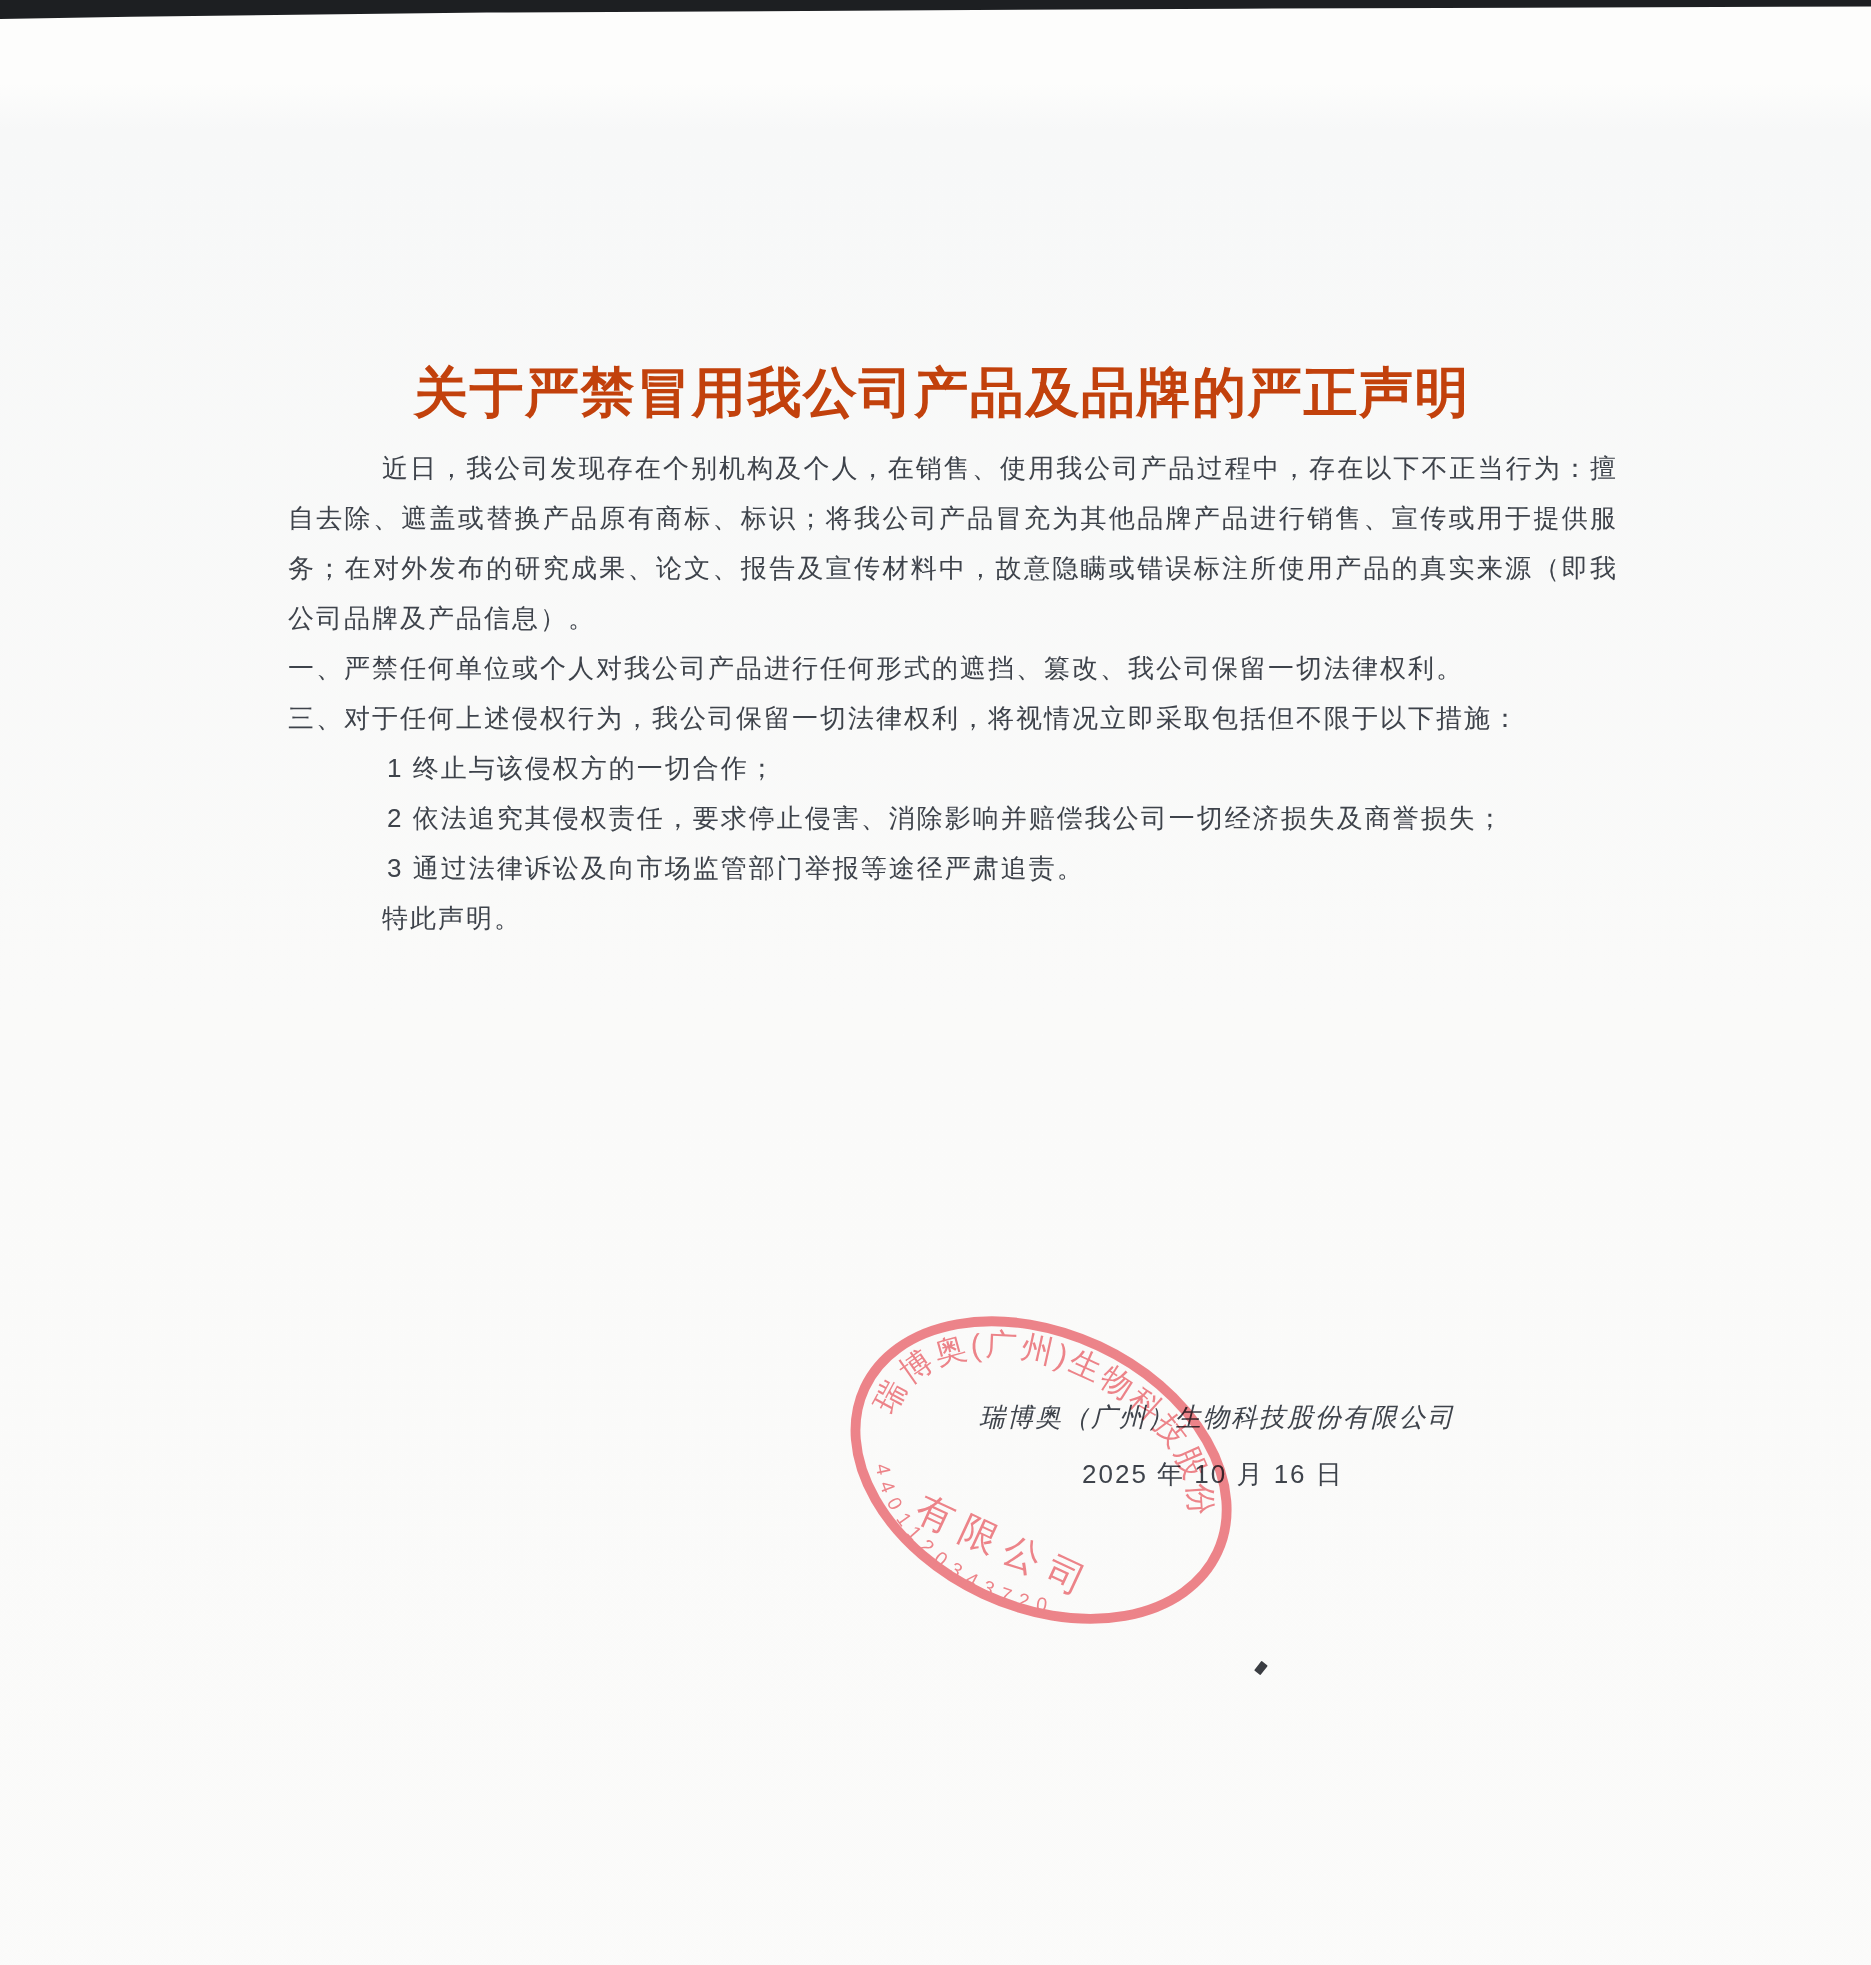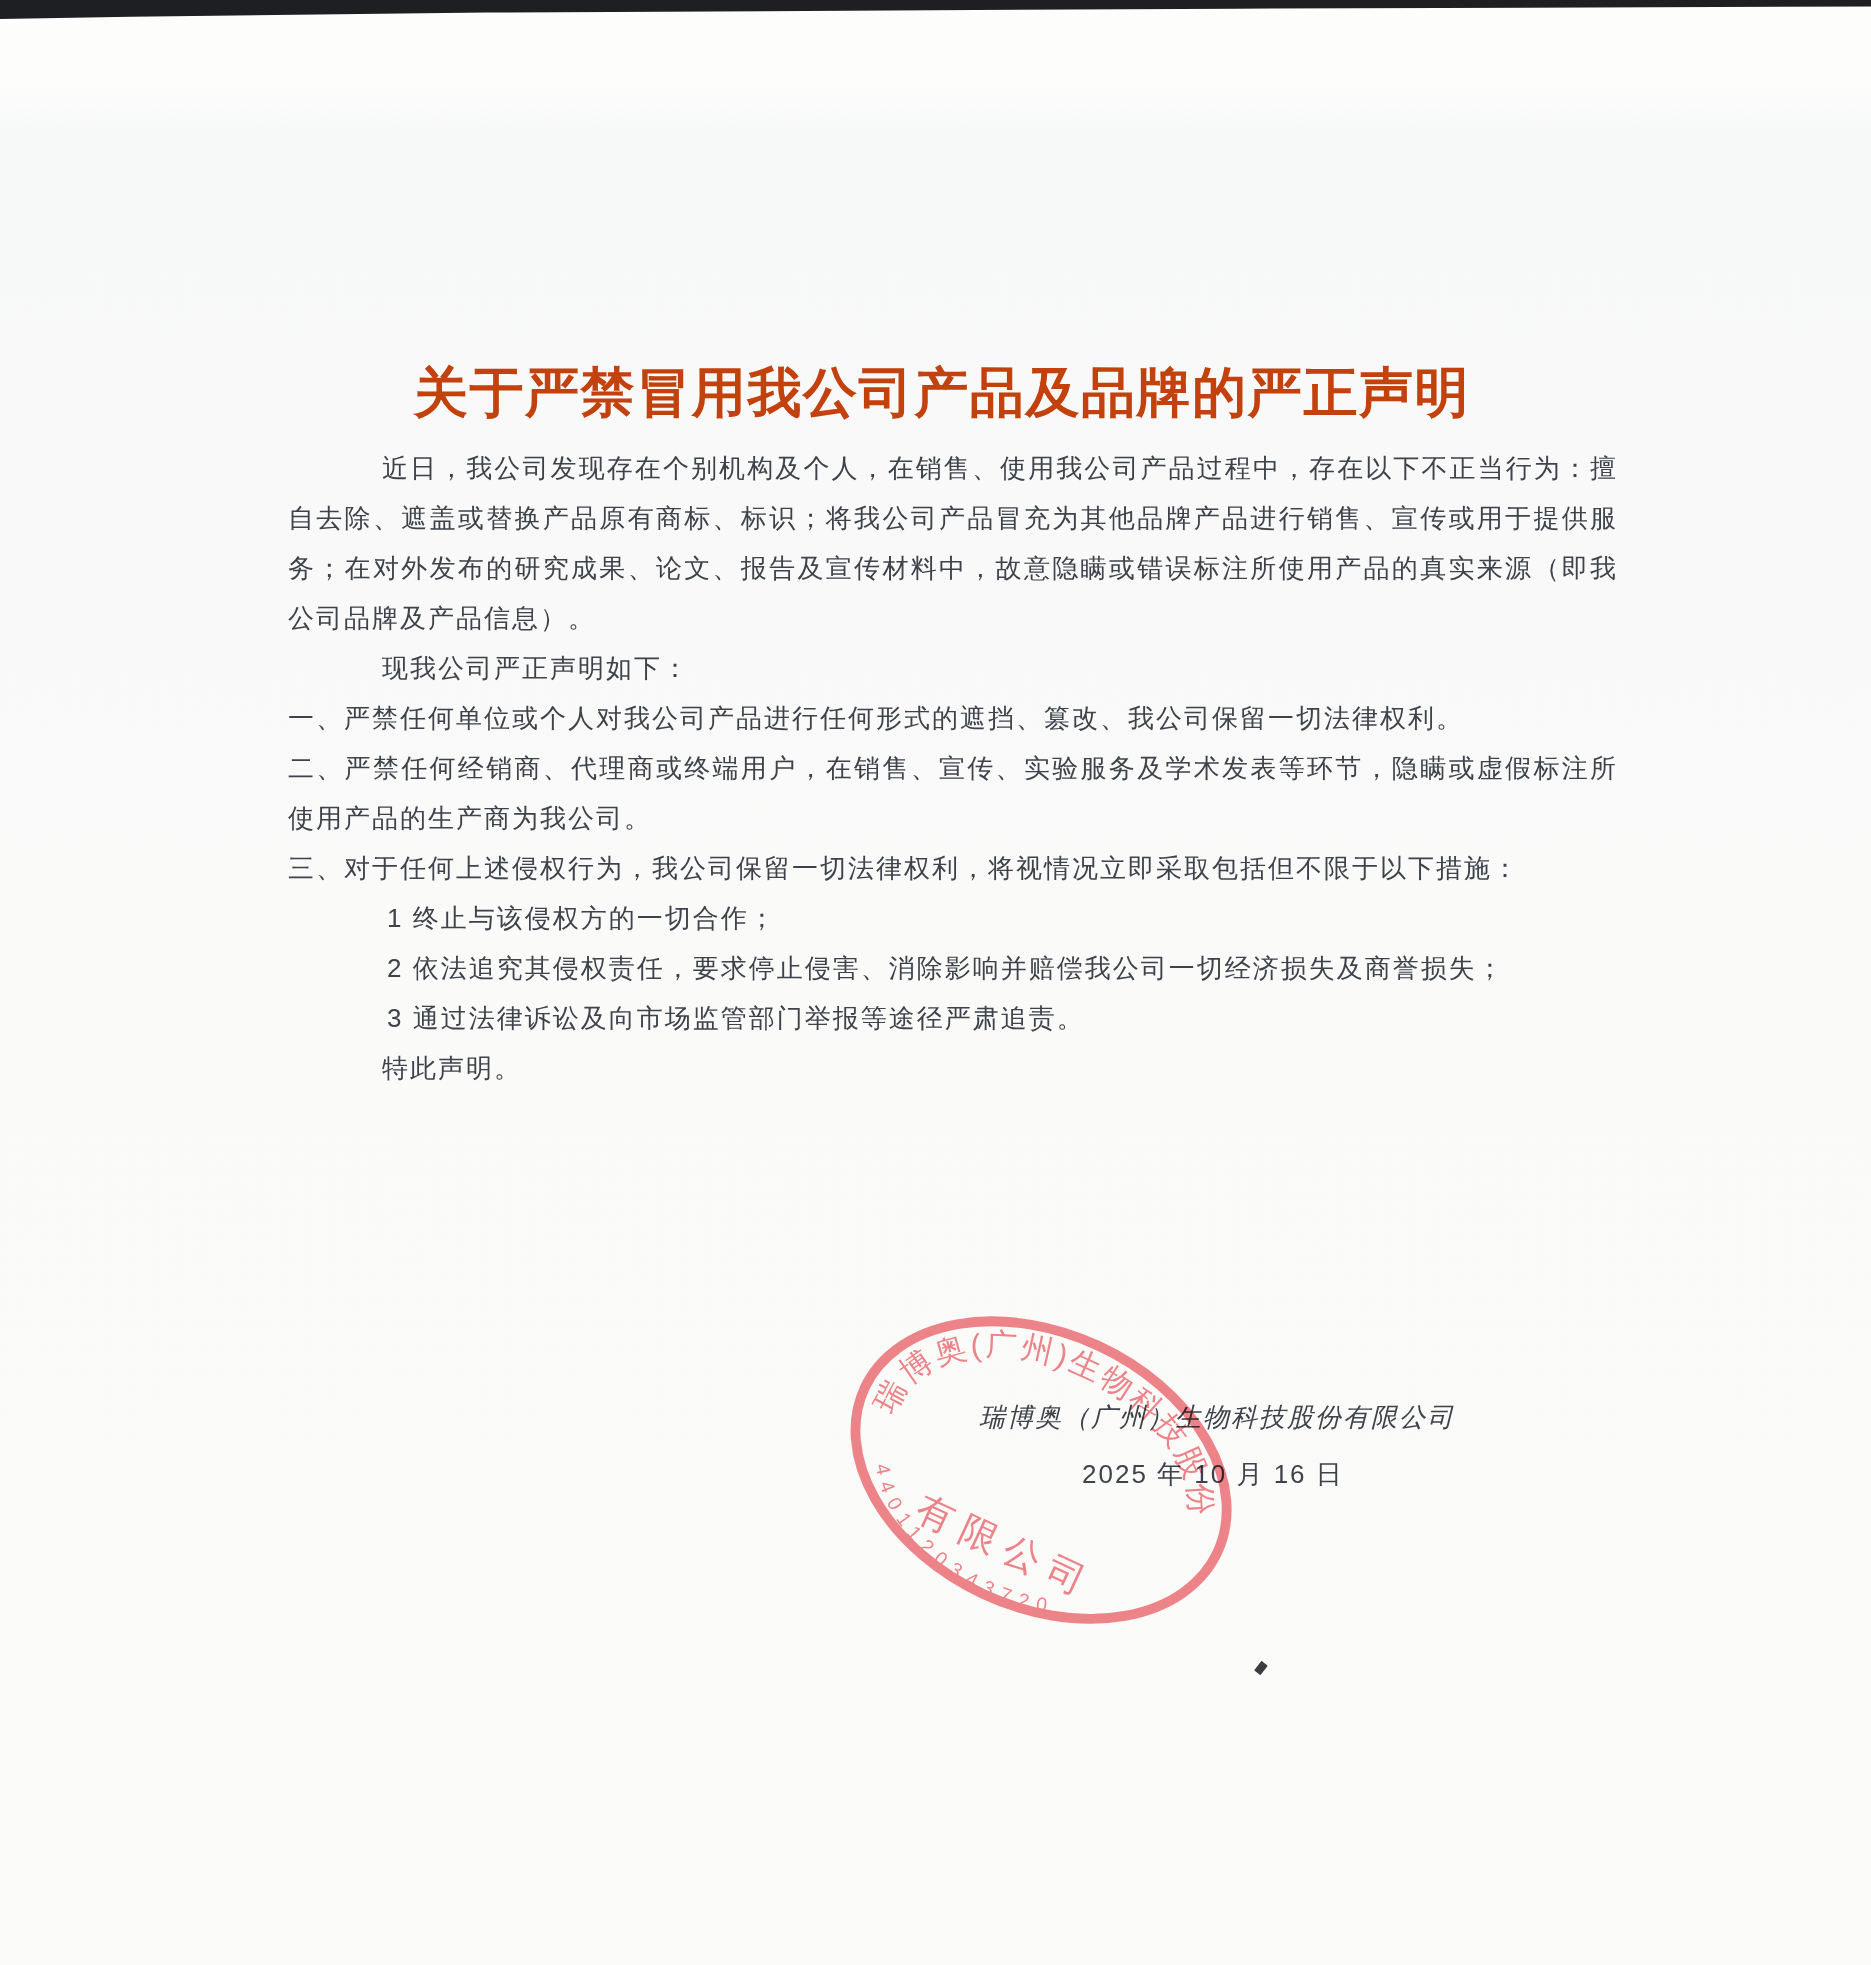--- a/index.html
+++ b/index.html
@@ -51,23 +51,21 @@
 </style>
 </head>
 <body>
 
 <div class="scan-topbar"></div>
 
 <h1 class="doc-title">关于严禁冒用我公司产品及品牌的严正声明</h1>
 
 <div class="doc-body">
     <p class="para p-indent">近日，我公司发现存在个别机构及个人，在销售、使用我公司产品过程中，存在以下不正当行为：擅自去除、遮盖或替换产品原有商标、标识；将我公司产品冒充为其他品牌产品进行销售、宣传或用于提供服务；在对外发布的研究成果、论文、报告及宣传材料中，故意隐瞒或错误标注所使用产品的真实来源（即我公司品牌及产品信息）。</p>
-    <p class="para p-indent">现我公司严正声明如下：</p>
     <p class="para p-flush">一、严禁任何单位或个人对我公司产品进行任何形式的遮挡、篡改、我公司保留一切法律权利。</p>
-    <p class="para p-flush">二、严禁任何经销商、代理商或终端用户，在销售、宣传、实验服务及学术发表等环节，隐瞒或虚假标注所使用产品的生产商为我公司。</p>
     <p class="para p-flush">三、对于任何上述侵权行为，我公司保留一切法律权利，将视情况立即采取包括但不限于以下措施：</p>
     <p class="para p-sub">1  终止与该侵权方的一切合作；</p>
     <p class="para p-sub">2  依法追究其侵权责任，要求停止侵害、消除影响并赔偿我公司一切经济损失及商誉损失；</p>
     <p class="para p-sub">3  通过法律诉讼及向市场监管部门举报等途径严肃追责。</p>
     <p class="para p-indent">特此声明。</p>
   </div>
 
 <div class="sig-company">瑞博奥（广州）生物科技股份有限公司</div>
 <div class="sig-date">2025 年 10 月 16 日</div>
 

